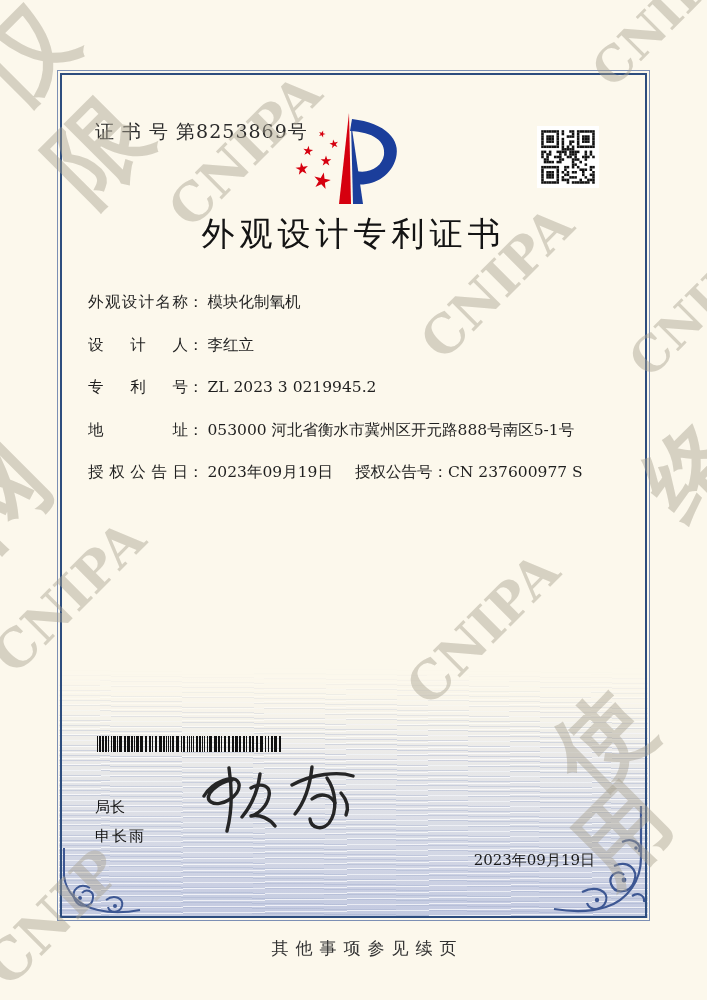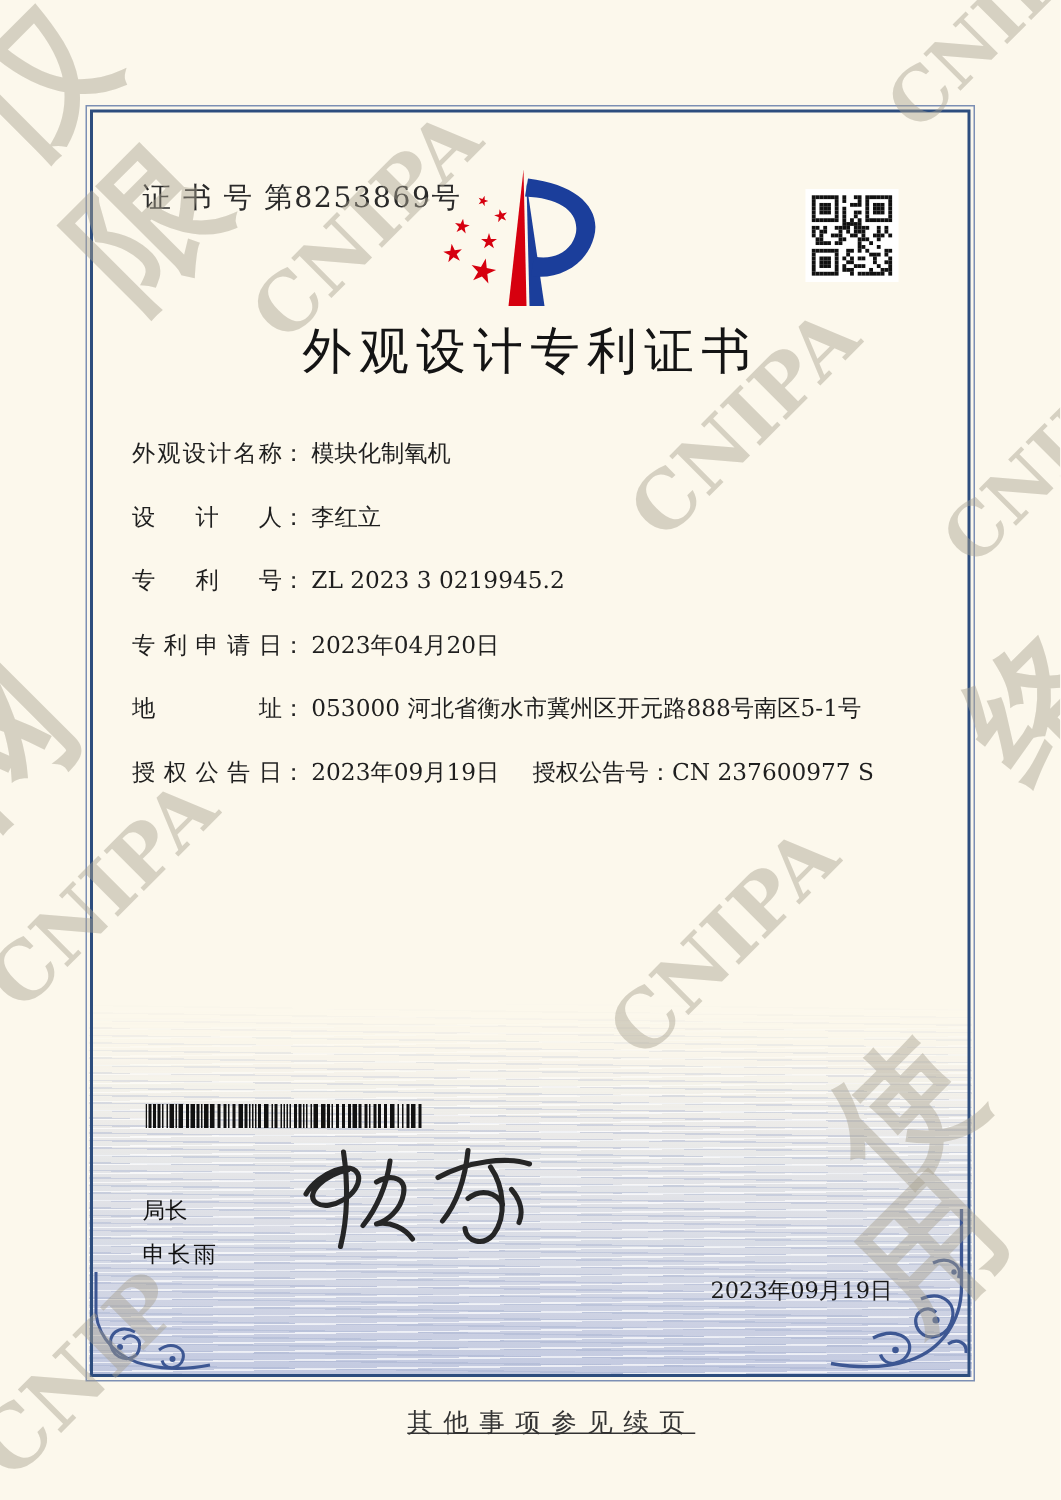--- a/index.html
+++ b/index.html
@@ -33,21 +33,21 @@
          line-height:25.5px;text-align:justify;color:#242424;}
   .paras p{margin:0 0 7px 0;text-indent:2em;}
   .barcode{position:absolute;left:97px;top:736px;z-index:2;}
   .signer-title{position:absolute;left:95px;top:798px;font-size:15px;z-index:2;color:#111;}
   .signer-name{position:absolute;left:95px;top:827px;font-size:15px;letter-spacing:2px;z-index:2;color:#111;text-align:center;}
   .signature{position:absolute;left:192px;top:758px;z-index:2;}
   .issue-date{position:absolute;left:395px;top:851px;width:200px;text-align:right;font-size:15px;z-index:2;color:#1a1a1a;}
   .page-indicator{position:absolute;left:0;top:900px;width:707px;text-align:center;font-size:12px;
                   letter-spacing:2px;color:#3a3a3a;z-index:2;}
   .footer-note{position:absolute;left:0;top:937px;width:707px;padding-left:28px;box-sizing:border-box;
-               text-align:center;font-size:17px;letter-spacing:7px;color:#333;z-index:2;text-decoration:underline;}
+               text-align:center;font-size:17px;letter-spacing:7px;color:#333;z-index:2;}
   .ornament{position:absolute;z-index:2;pointer-events:none;}
   .orn-bl{left:60px;top:848px;}
   .orn-br{left:552px;top:806px;}
   .wm-layer{position:absolute;left:0;top:0;width:707px;height:1000px;z-index:4;pointer-events:none;overflow:hidden;}
   .wm{position:absolute;font-family:"DejaVu Serif",serif;color:rgba(168,162,144,0.45);
       transform:rotate(-45deg);transform-origin:center;white-space:nowrap;font-weight:bold;}
 </style>
 </head>
 <body>
 
@@ -310,23 +310,20 @@
     <div class="f-row">
       <span class="f-label">外观设计名称</span><span class="f-colon">：</span><span class="f-value">模块化制氧机</span>
     </div>
     <div class="f-row">
       <span class="f-label">设计人</span><span class="f-colon">：</span><span class="f-value">李红立</span>
     </div>
     <div class="f-row">
       <span class="f-label">专利号</span><span class="f-colon">：</span><span class="f-value">ZL 2023 3 0219945.2</span>
     </div>
     <div class="f-row">
-      <span class="f-label">专利申请日</span><span class="f-colon">：</span><span class="f-value">2023年04月20日</span>
-    </div>
-    <div class="f-row">
       <span class="f-label">地址</span><span class="f-colon">：</span><span class="f-value">053000 河北省衡水市冀州区开元路888号南区5-1号</span>
     </div>
     <div class="f-row grant-row">
       <span class="f-label">授权公告日</span><span class="f-colon">：</span><span class="f-value">2023年09月19日</span>
       <span class="grant-second">
         <span>授权公告号</span><span>：</span><span>CN 237600977 S</span>
       </span>
     </div>
   </div>
 

